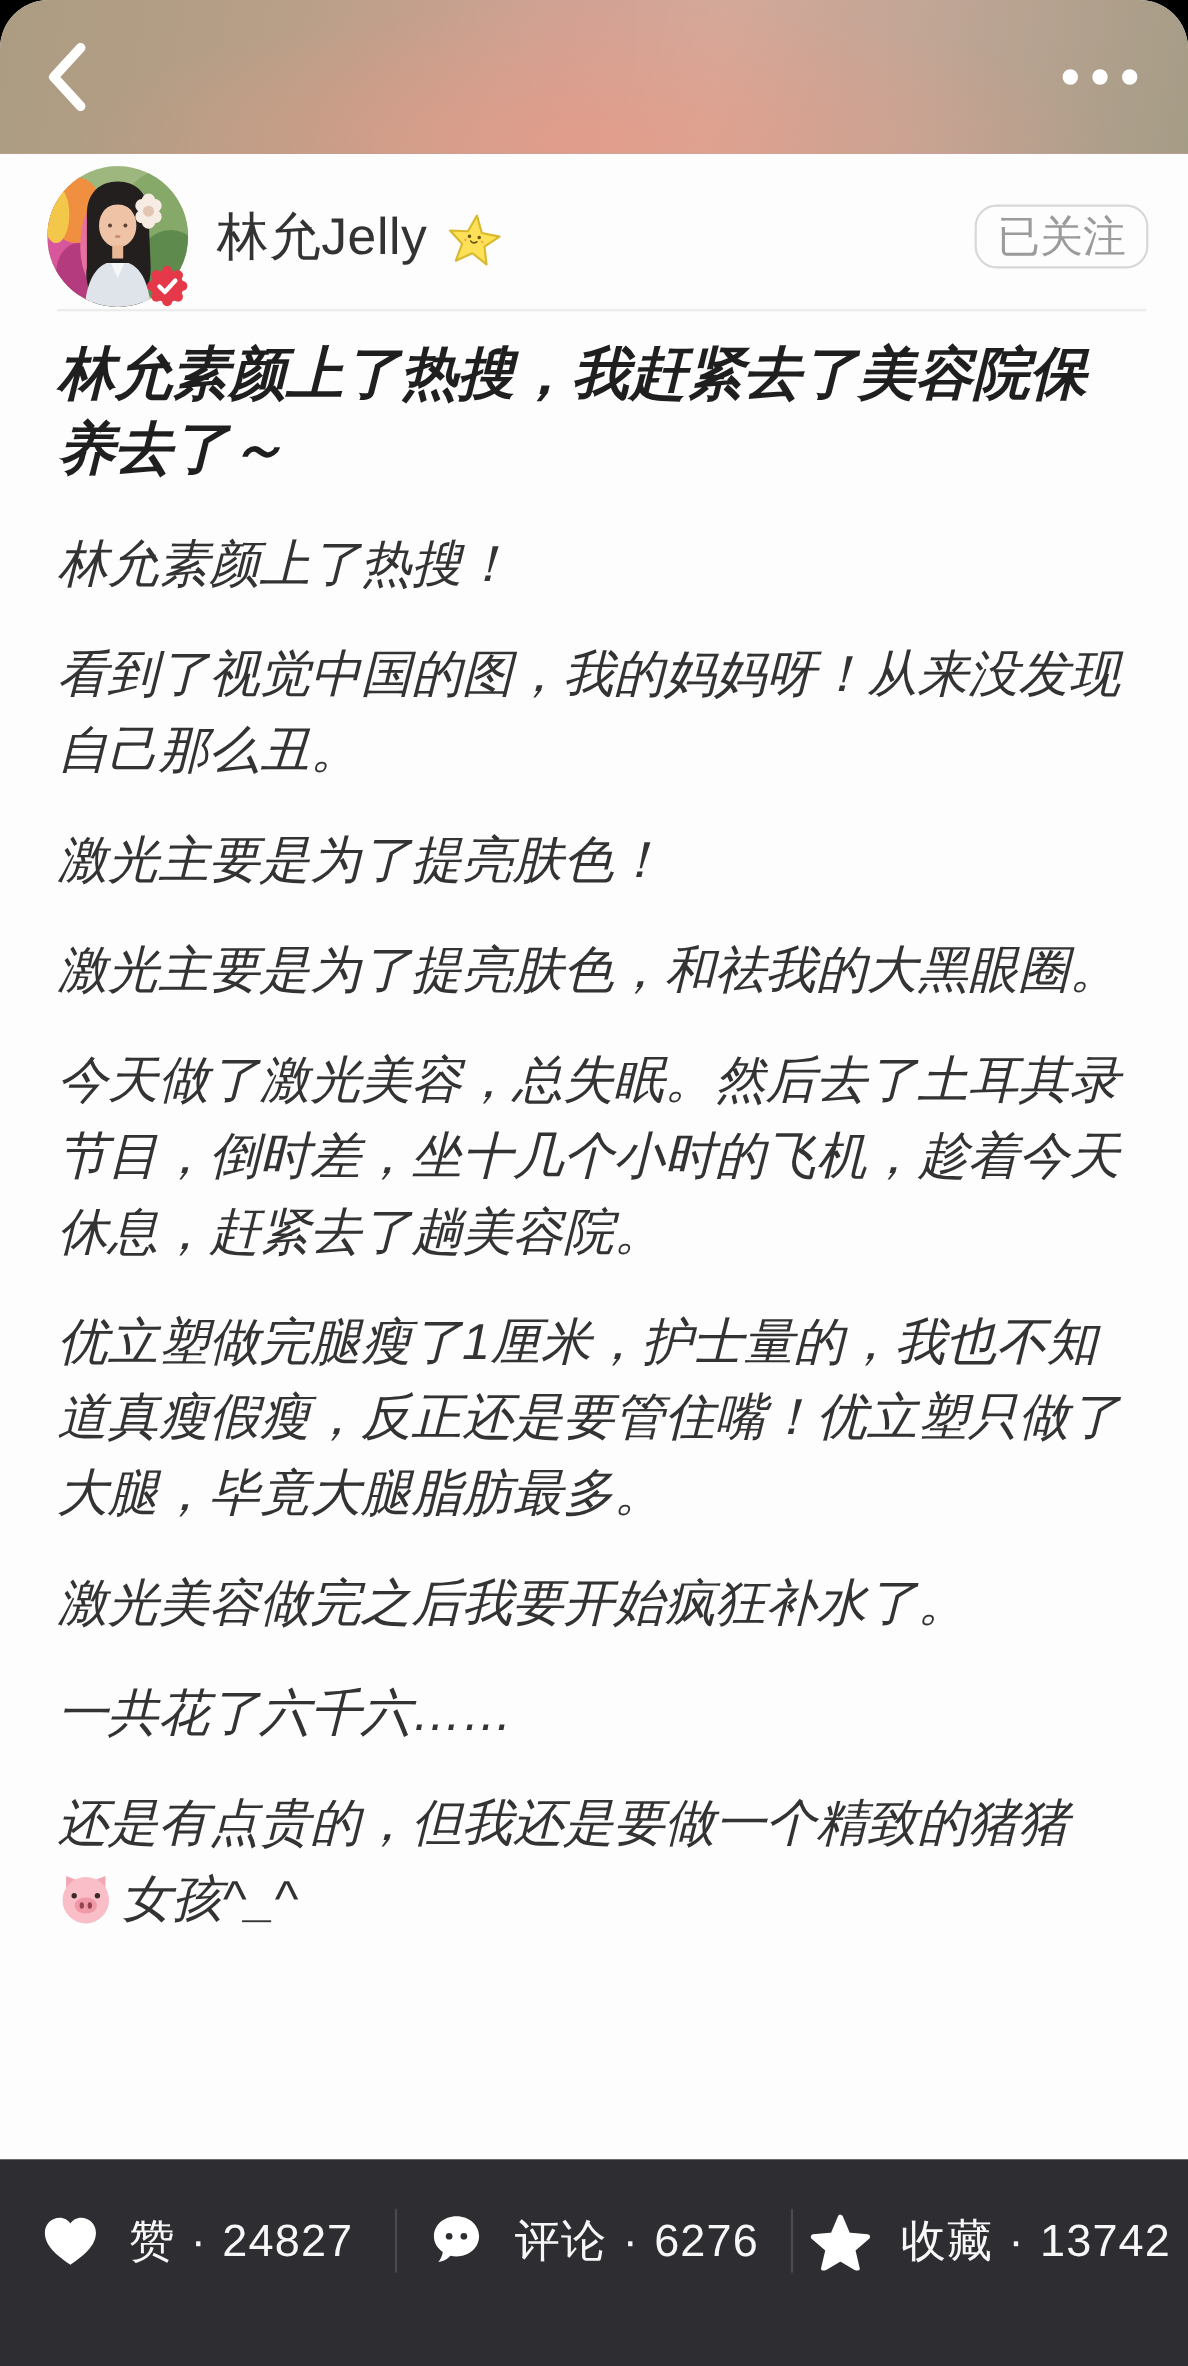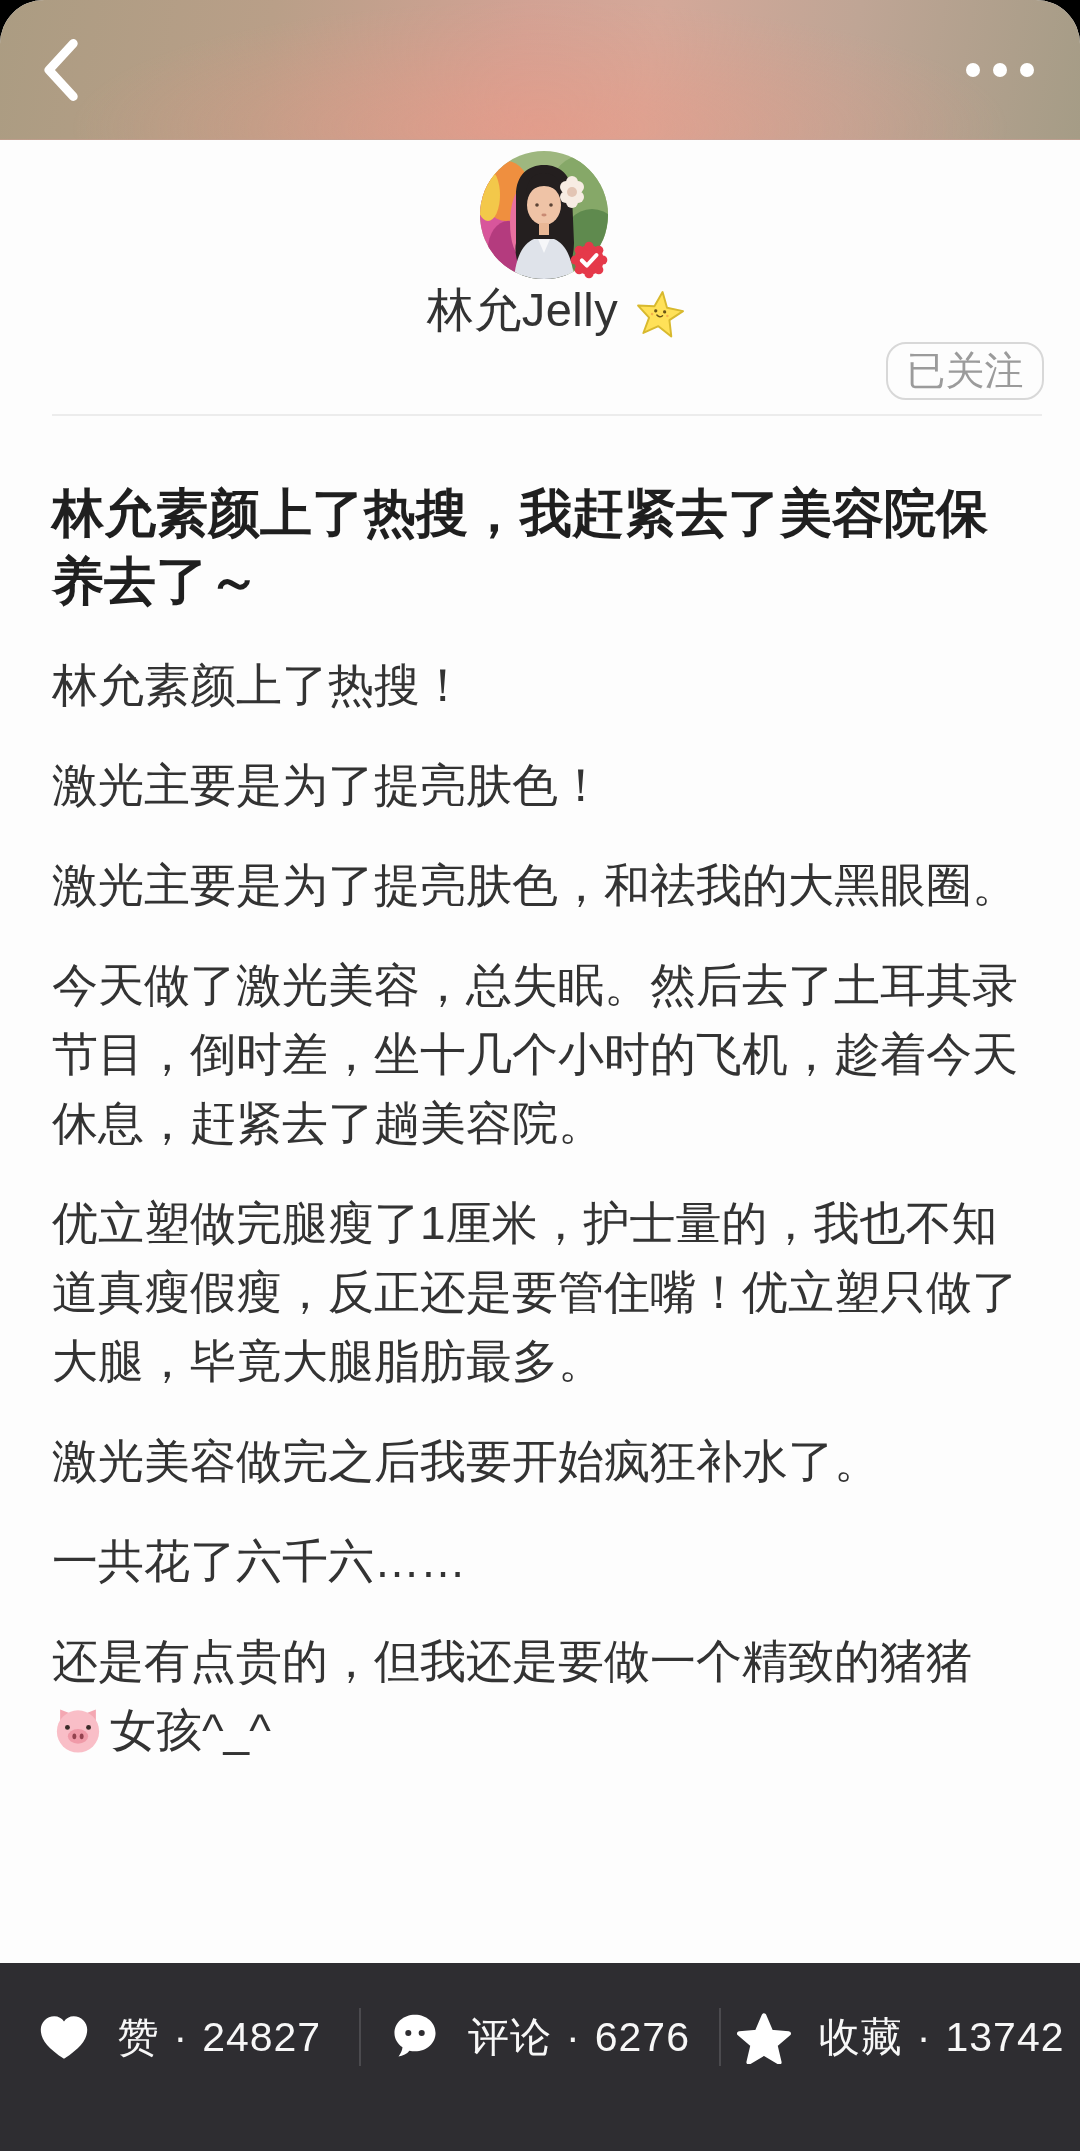--- a/index.html
+++ b/index.html
@@ -15,35 +15,35 @@
     padding:0 46px 0 40px;
     background:
       radial-gradient(ellipse 62% 130% at 50% 92%, rgba(238,152,132,.55), rgba(238,152,132,0) 70%),
       linear-gradient(100deg,#ab9c82 0%,#b99f88 25%,#d2a294 48%,#d4a899 60%,#bfa595 78%,#a59c86 100%);
     border-bottom:1px solid rgba(210,160,150,.45);
   }
   .back-btn{ width:60px; height:70px; display:flex; align-items:center; cursor:pointer; background:none; border:none; }
   .more-btn{ display:flex; gap:13px; align-items:center; cursor:pointer; background:none; border:none; padding:10px 0; }
   .more-btn i{ width:14px; height:14px; border-radius:50%; background:#fff; display:block; }
   
-  .profile{ display:flex; align-items:center; padding:11px 36px 14px 43px; background:#fdfdfd;flex-direction:column; }
+  .profile{ display:flex; align-items:center; padding:11px 36px 2px 43px; background:#fdfdfd; }
   .avatar-wrap{ position:relative; width:128px; height:128px; flex:0 0 auto; cursor:pointer; }
   .avatar{ width:128px; height:128px; border-radius:50%; overflow:hidden; }
   .verified{ position:absolute; right:0; bottom:0; width:38px; height:38px; }
   .author{ display:flex; align-items:center; margin-left:26px; gap:16px; }
   .author-name{ font-size:47px; color:#333; letter-spacing:.5px; }
   .star-emoji{ width:52px; height:52px; margin-top:4px; }
   .follow-btn{
     margin-left:auto; width:158px; height:58px; border:2px solid #d8d8d8; border-radius:20px;
     background:#fdfdfd; color:#9b9b9b; font-size:39px; display:flex; align-items:center; justify-content:center;
     font-family:inherit; cursor:pointer;
   }
   .divider{ border:none; border-top:2px solid #ececec; margin:0 38px 0 52px; }
   
-  .post{ padding:64px 52px 0 52px; }
+  .post{ padding:24px 52px 0 52px;font-style:italic; }
   .post-title{ font-size:52px; line-height:1.3; font-weight:700; color:#1f1f1f; margin-bottom:36px; }
   .post-body p{ font-size:46px; line-height:69px; color:#333; margin-bottom:31px; word-break:break-all; }
   .pig{ width:52px; height:52px; vertical-align:-9px; margin-right:6px; }
   
   .bottombar{
     position:absolute; left:0; right:0; bottom:0; height:188px; background:#2e2d31;
     display:flex; align-items:center; padding:26px 0 66px;
   }
   .bar-group{ flex:1; display:flex; align-items:center; justify-content:center; gap:28px; cursor:pointer; background:none; border:none; }
   .bar-sep{ width:2px; height:58px; background:#4b4a4e; flex:0 0 auto; }
@@ -132,20 +132,21 @@
 
     <button class="follow-btn">已关注</button>
   </section>
 
   <hr class="divider">
 
   <article class="post">
     <h1 class="post-title">林允素颜上了热搜，我赶紧去了美容院保养去了～</h1>
     <div class="post-body">
         <p>林允素颜上了热搜！</p>
+        <p>看到了视觉中国的图，我的妈妈呀！从来没发现自己那么丑。</p>
         <p>激光主要是为了提亮肤色！</p>
         <p>激光主要是为了提亮肤色，和祛我的大黑眼圈。</p>
         <p>今天做了激光美容，总失眠。然后去了土耳其录节目，倒时差，坐十几个小时的飞机，趁着今天休息，赶紧去了趟美容院。</p>
         <p>优立塑做完腿瘦了1厘米，护士量的，我也不知道真瘦假瘦，反正还是要管住嘴！优立塑只做了大腿，毕竟大腿脂肪最多。</p>
         <p>激光美容做完之后我要开始疯狂补水了。</p>
         <p>一共花了六千六……</p>
         <p>还是有点贵的，但我还是要做一个精致的猪猪<svg class="pig" viewBox="0 0 64 64">
             <polygon points="10,8 26,14 10,26" fill="#f4a7b2"></polygon>
             <polygon points="54,8 38,14 54,26" fill="#f4a7b2"></polygon>
             <circle cx="32" cy="35" r="26" fill="#f9bec7"></circle>

